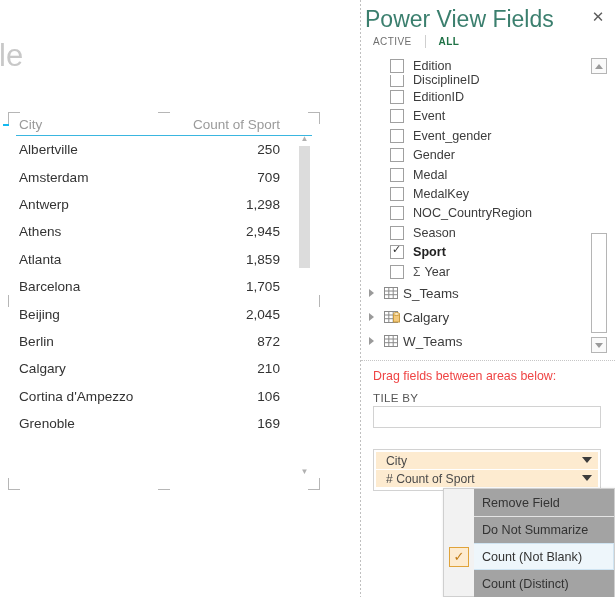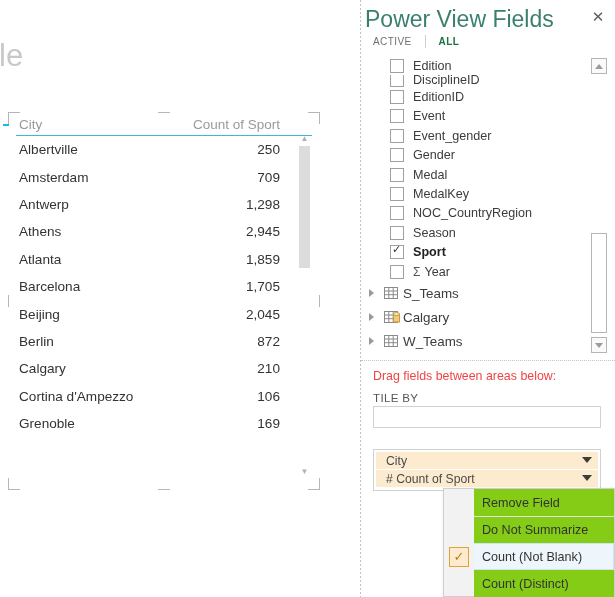--- a/index.html
+++ b/index.html
@@ -185,21 +185,21 @@
     position:absolute;left:443px;top:488px;width:172px;height:109px;
     background:#f2f2f2;border:1px solid #cfcfcf;box-sizing:border-box;
     box-shadow:1px 1px 3px rgba(0,0,0,.18);
   }
   #ctx-gutter{
     position:absolute;left:0;top:0;width:30px;height:100%;
     background:#f2f2f2;border-right:1px solid #e2e2e2;
   }
   .ctx-item{
     position:relative;height:27px;margin-left:30px;display:flex;align-items:center;
-    padding-left:8px;font-size:12.6px;color:#333;background:#84cc16;cursor:pointer;
+    padding-left:8px;font-size:12.6px;color:#333;background:#a3a3a3;cursor:pointer;
     box-sizing:border-box;
   }
   .ctx-item.sep{border-top:1px solid #e4e4e4;}
   .ctx-item.hl{background:#eef6fb;border:1px solid #cfe4f2;border-left:none;}
   .ctx-check{
     position:absolute;left:-25px;top:3px;width:20px;height:20px;
     border:1px solid #e0a33a;background:#fdebd0;box-sizing:border-box;
     color:#c07a14;font-size:13px;line-height:18px;text-align:center;
   }
 </style>

